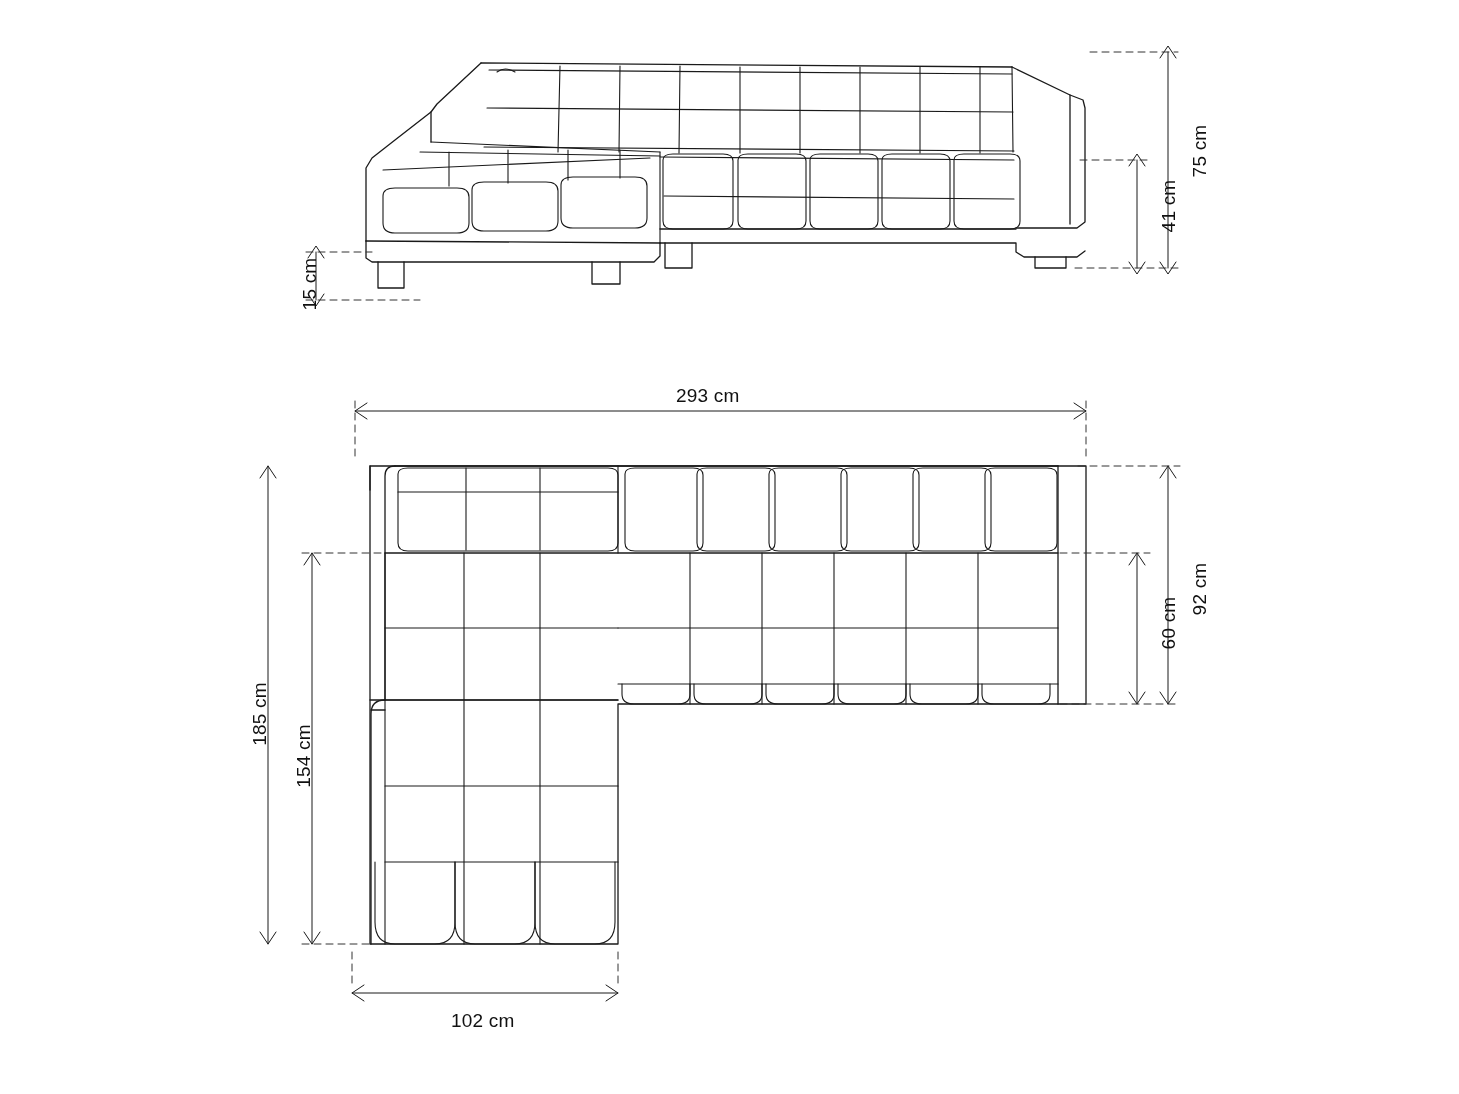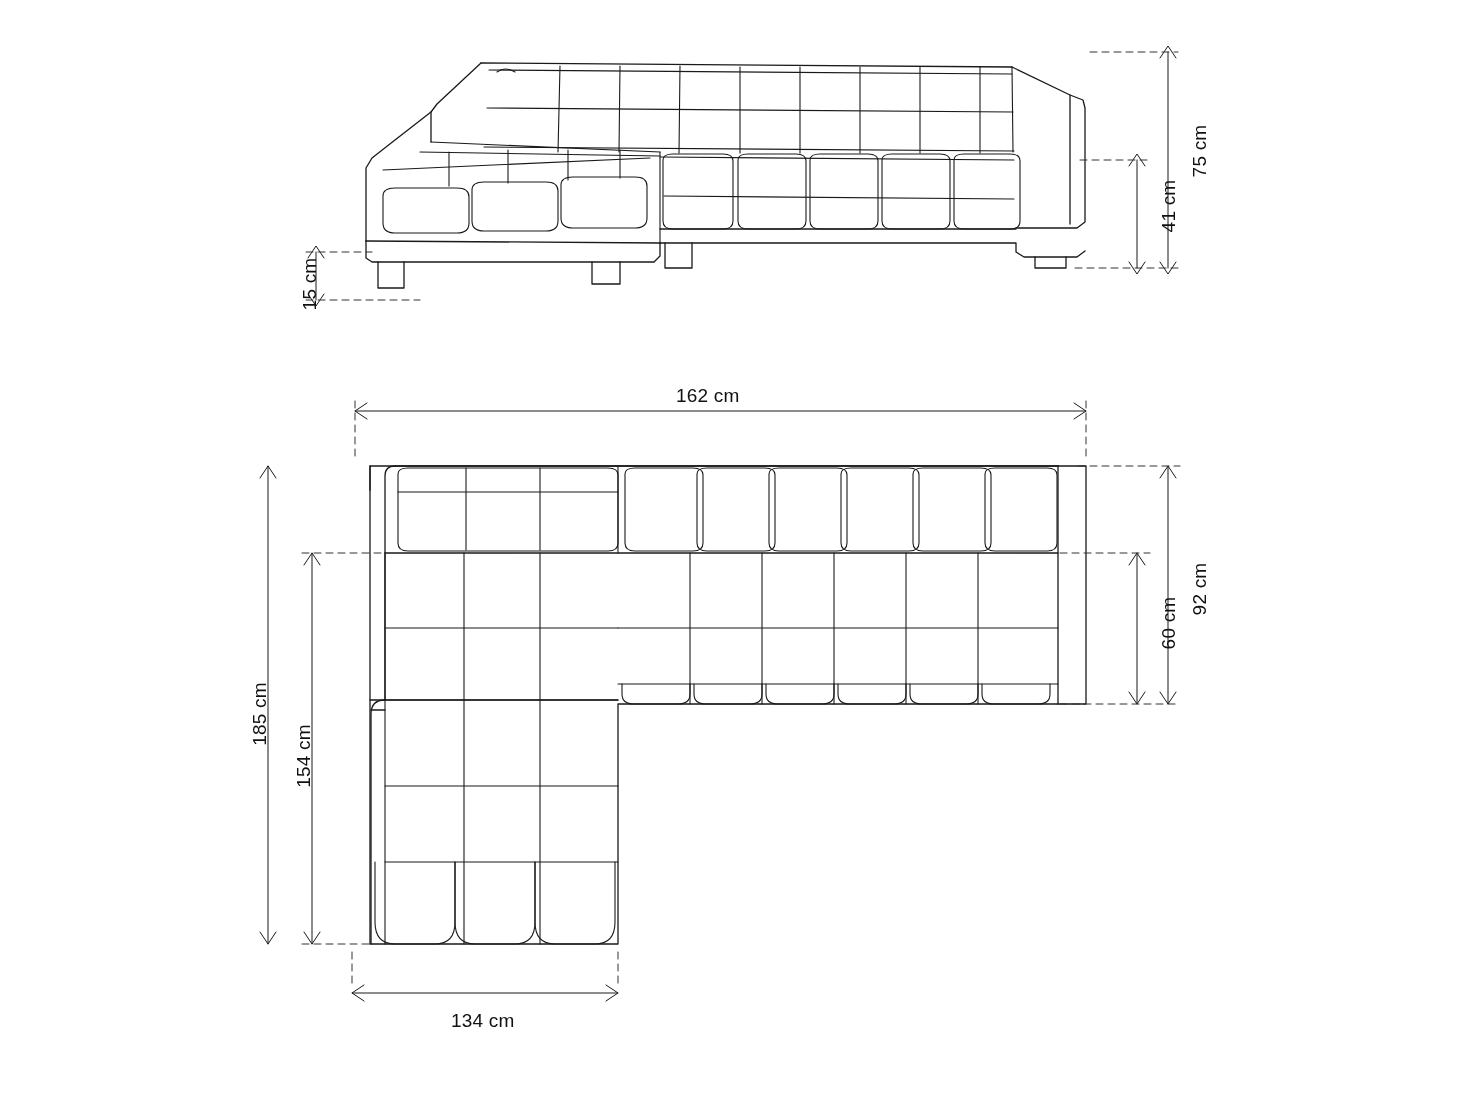--- a/index.html
+++ b/index.html
@@ -238,20 +238,20 @@
         <path d="M 355 401 L 355 460"></path>
         <path d="M 1086 401 L 1086 460"></path>
       </g>
     </g>
   </svg>
 
   <div class="dimlabel vert" style="left: 1174px; top: 140px;">75 cm</div>
   <div class="dimlabel vert" style="left: 1143px; top: 195px;">41 cm</div>
   <div class="dimlabel vert" style="left: 284px; top: 273px;">15 cm</div>
 
-  <div class="dimlabel" style="left: 676px; top: 385px;">162 cm</div>
+  <div class="dimlabel" style="left: 676px; top: 385px;">293 cm</div>
   <div class="dimlabel vert" style="left: 228px; top: 703px;">185 cm</div>
   <div class="dimlabel vert" style="left: 272px; top: 745px;">154 cm</div>
-  <div class="dimlabel" style="left: 451px; top: 1010px;">134 cm</div>
+  <div class="dimlabel" style="left: 451px; top: 1010px;">102 cm</div>
   <div class="dimlabel vert" style="left: 1174px; top: 578px;">92 cm</div>
   <div class="dimlabel vert" style="left: 1143px; top: 612px;">60 cm</div>
 
 </div>
 
 </body></html>

